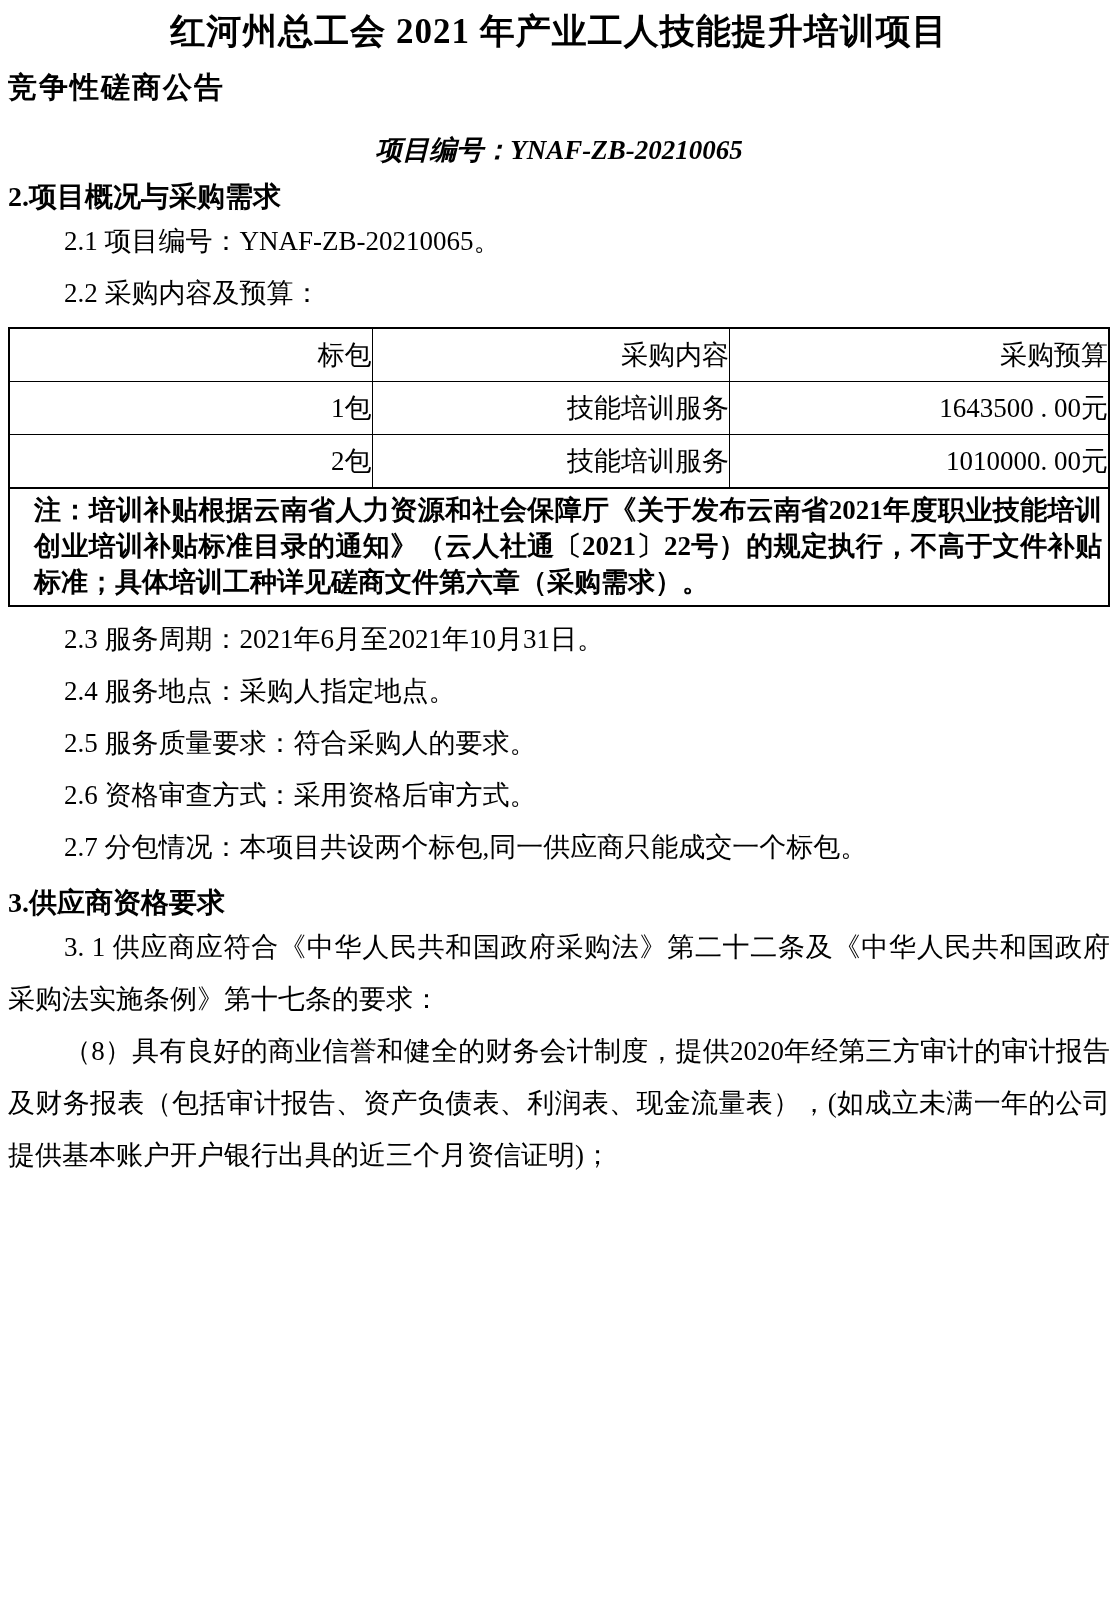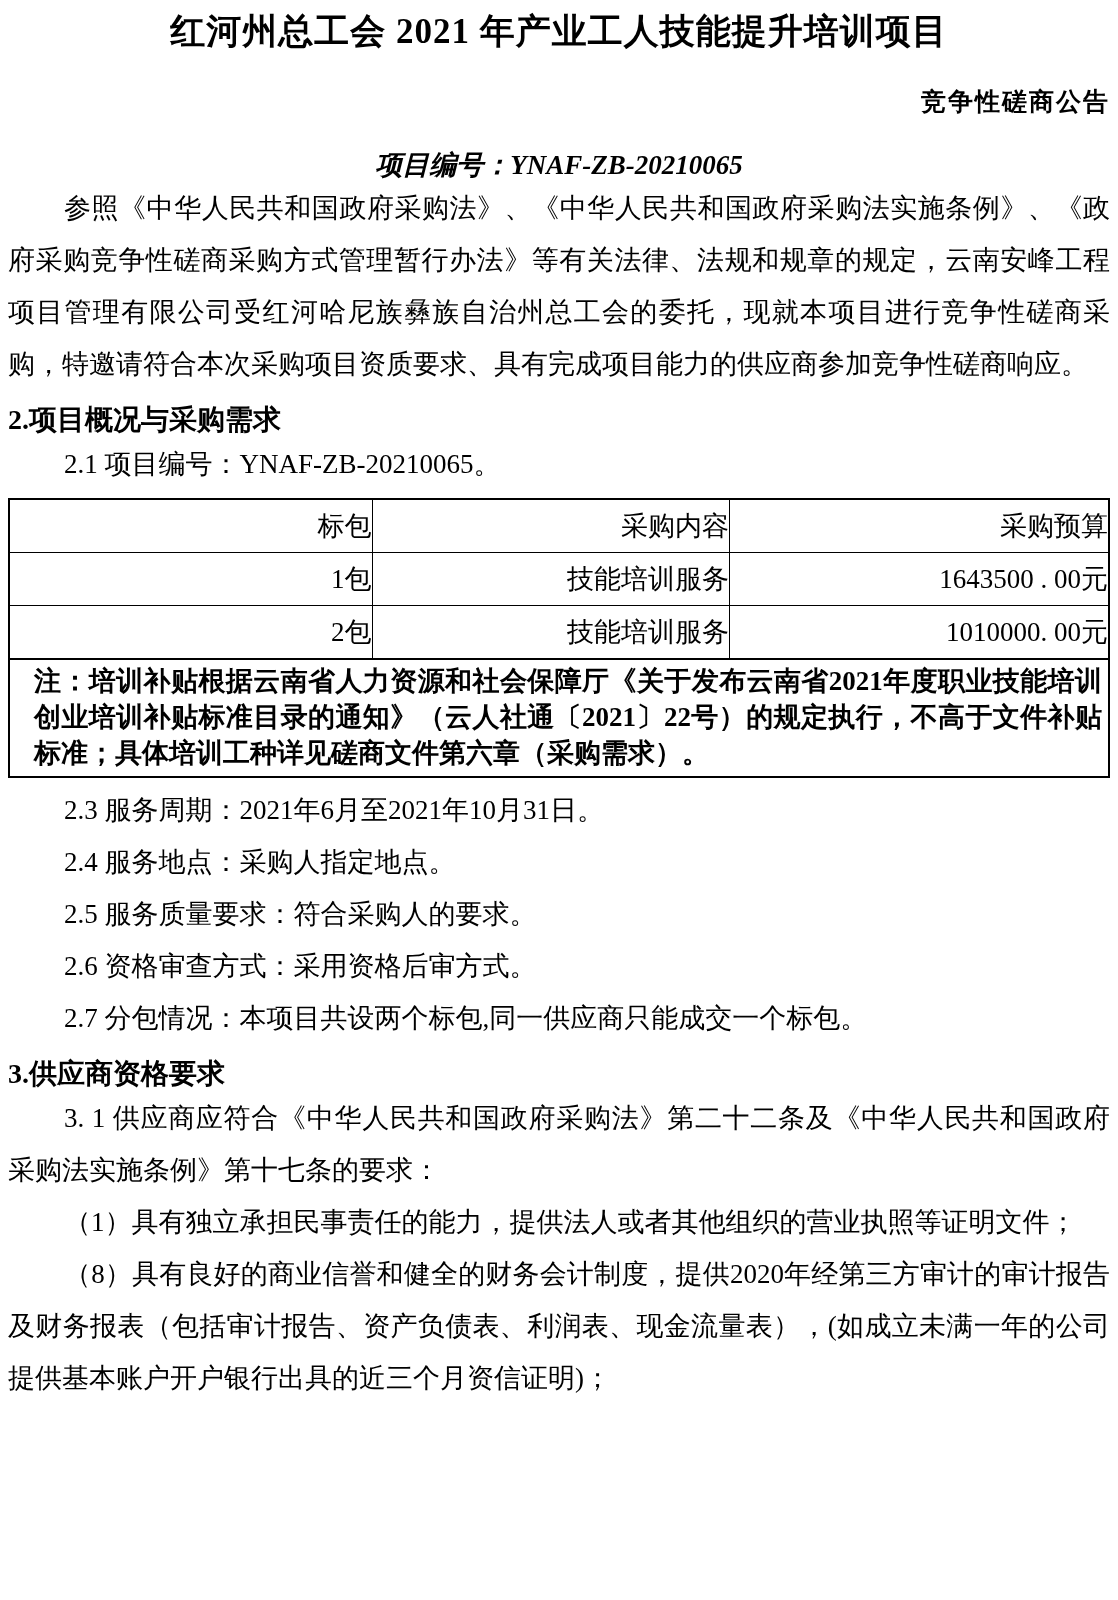--- a/index.html
+++ b/index.html
@@ -21,25 +21,25 @@
   }
   .doc-title {
     font-size: 35px;
     font-weight: bold;
     text-align: center;
     line-height: 44px;
     margin-top: 4px;
     letter-spacing: 1px;
   }
   .doc-subtitle {
-    font-size: 25px;
+    font-size: 29px;
     font-weight: bold;
-    text-align: right;
+    text-align: left;
     line-height: 44px;
-    margin-top: 26px;
+    margin-top: 11px;
     letter-spacing: 2px;
   }
   .proj-no {
     font-size: 27px;
     font-weight: bold;
     text-align: center;
     line-height: 34px;
     margin-top: 24px;
     font-style: italic;
   }
@@ -94,24 +94,24 @@
 </style>
 </head>
 <body>
 
 <div class="page">
 
   <div class="doc-title">红河州总工会 2021 年产业工人技能提升培训项目</div>
   <div class="doc-subtitle">竞争性磋商公告</div>
   <div class="proj-no">项目编号：YNAF-ZB-20210065</div>
 
-  <p class="para">参照《中华人民共和国政府采购法》、《中华人民共和国政府采购法实施条例》、《政府采购竞争性磋商采购方式管理暂行办法》等有关法律、法规和规章的规定，云南安峰工程项目管理有限公司受红河哈尼族彝族自治州总工会的委托，现就本项目进行竞争性磋商采购，特邀请符合本次采购项目资质要求、具有完成项目能力的供应商参加竞争性磋商响应。</p>
 
   <div class="sec-heading">2.项目概况与采购需求</div>
   <p class="clause">2.1 项目编号：YNAF-ZB-20210065。</p>
+  <p class="clause">2.2 采购内容及预算：</p>
 
   <table class="budget">
     <colgroup>
         <col class="c1">
         <col class="c2">
         <col class="c3">
       </colgroup>
     <tbody>
       <tr>
         <td>标包</td>
@@ -135,16 +135,15 @@
   </table>
 
   <p class="clause" style="margin-top:6px;">2.3 服务周期：2021年6月至2021年10月31日。</p>
   <p class="clause">2.4 服务地点：采购人指定地点。</p>
   <p class="clause">2.5 服务质量要求：符合采购人的要求。</p>
   <p class="clause">2.6 资格审查方式：采用资格后审方式。</p>
   <p class="clause">2.7 分包情况：本项目共设两个标包,同一供应商只能成交一个标包。</p>
 
   <div class="sec-heading">3.供应商资格要求</div>
   <p class="para">3. 1 供应商应符合《中华人民共和国政府采购法》第二十二条及《中华人民共和国政府采购法实施条例》第十七条的要求：</p>
-  <p class="para">（1）具有独立承担民事责任的能力，提供法人或者其他组织的营业执照等证明文件；</p>
   <p class="para">（8）具有良好的商业信誉和健全的财务会计制度，提供2020年经第三方审计的审计报告及财务报表（包括审计报告、资产负债表、利润表、现金流量表），(如成立未满一年的公司提供基本账户开户银行出具的近三个月资信证明)；</p>
 
 </div>
 
 </body></html>

